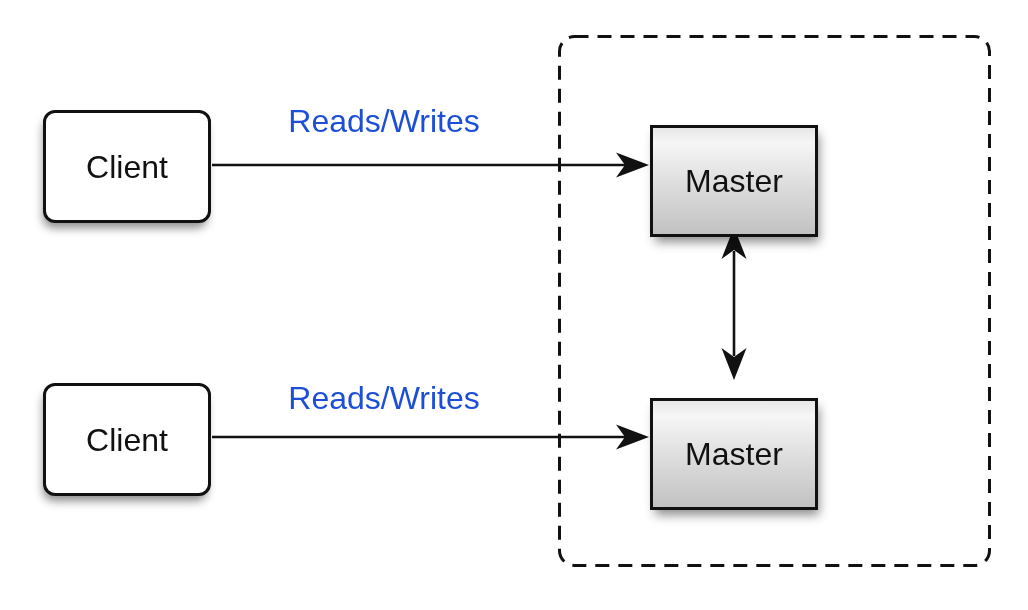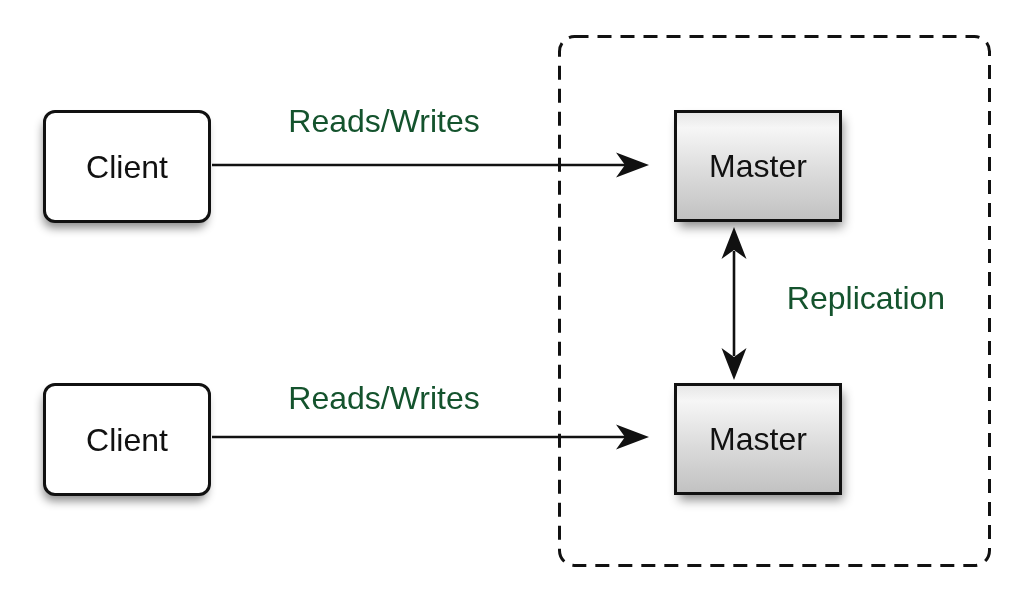--- a/index.html
+++ b/index.html
@@ -38,35 +38,36 @@
     left: 43px;
     width: 168px;
     height: 113px;
     border-radius: 12px;
     background: #ffffff;
     box-shadow: -2px 7px 10px -2px rgba(0,0,0,0.45);
   }
   .client-top { top: 110px; }
   .client-bottom { top: 383px; }
   .master {
-    left: 674px;
+    left: 650px;
     width: 168px;
     height: 112px;
     background: linear-gradient(180deg, #e7e7e7 0%, #f6f6f6 14%, #dcdcdc 55%, #c2c2c2 100%);
     box-shadow: 3px 7px 10px -2px rgba(0,0,0,0.45);
+    margin-top: 15px;
   }
   .master-top { top: 110px; }
   .master-bottom { top: 383px; }
   .edge-label {
     position: absolute;
     font-size: 32px;
     line-height: 1.1;
     white-space: nowrap;
     transform: translateX(-50%);
-    color: #14532d;
+    color: #1d4ed8;
   }
   .rw-top { left: 384px; top: 104px; }
   .rw-bottom { left: 384px; top: 381px; }
   .replication { left: 866px; top: 281px; }
 </style>
 </head>
 <body>
 
 <div class="canvas">
 
@@ -104,15 +105,14 @@
   </div>
 
   <div class="node master master-bottom">
     <span>Master</span>
   </div>
 
   <div class="edge-label rw-top">Reads/Writes</div>
 
   <div class="edge-label rw-bottom">Reads/Writes</div>
 
-  <div class="edge-label replication">Replication</div>
 
 </div>
 
 </body></html>

